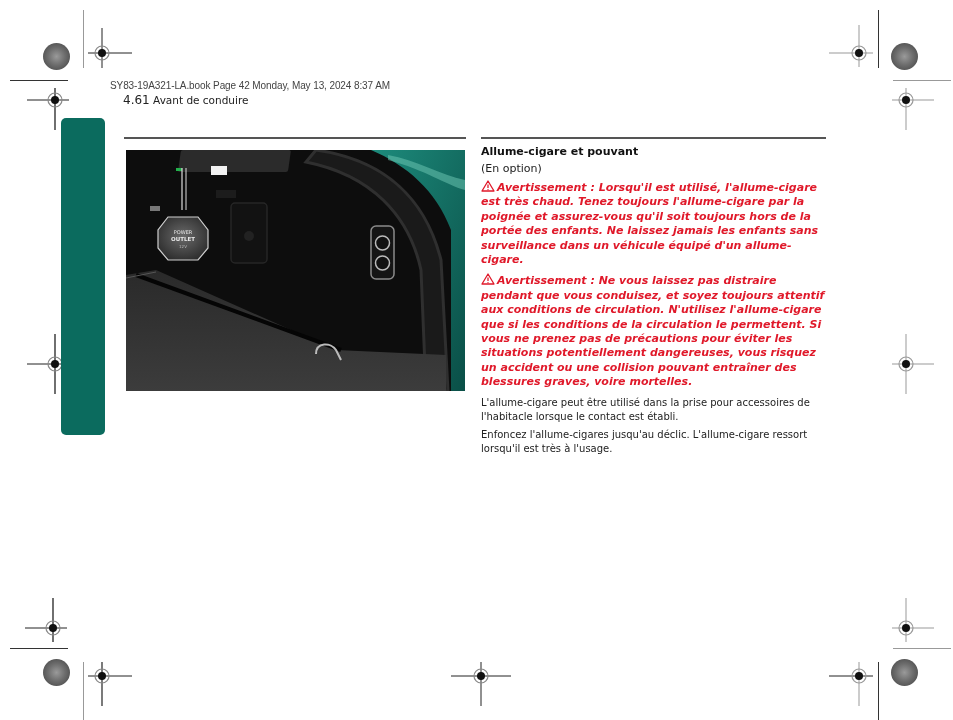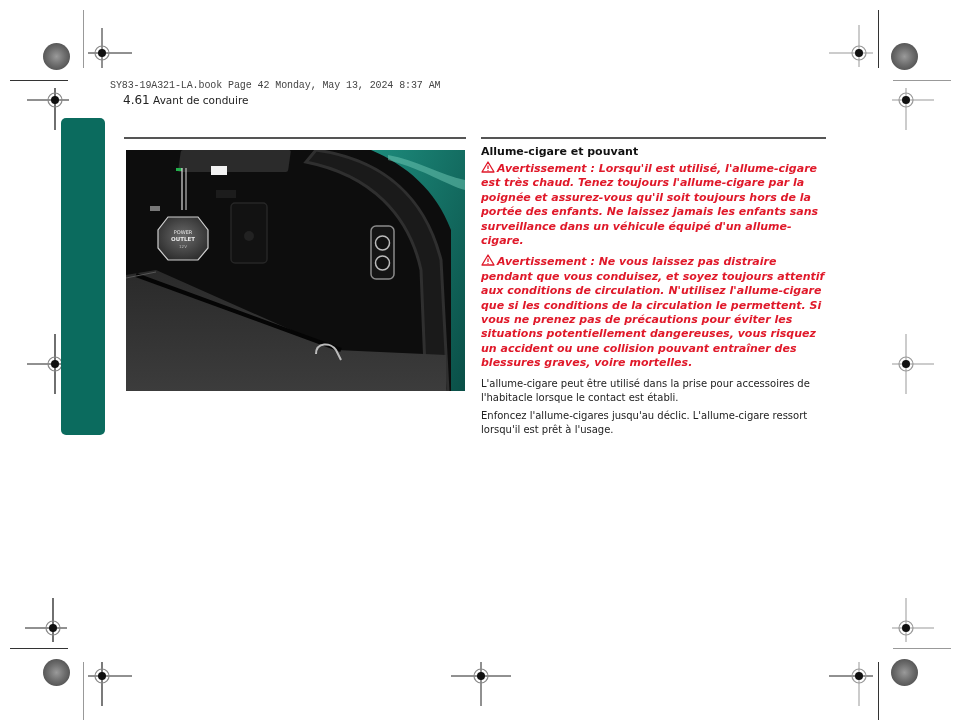--- a/index.html
+++ b/index.html
@@ -6,21 +6,21 @@
   body {
     width:953px; height:720px; position:relative; overflow:hidden;
     background:#ffffff;
     font-family:"DejaVu Sans", "Liberation Sans", sans-serif;
   }
   .abs { position:absolute; }
 
   
   .print-meta {
     left:110px; top:82px;
-    font-family:Liberation Mono, monospace;
+    font-family:Liberation Sans, sans-serif;
     font-size:10px; color:#444; letter-spacing:-0.1px;
     top:81px; top:80px;
   }
   .print-meta { top:80px; }
 
   
   .running-header {
     left:123px; top:93px; font-size:10.5px; color:#222;
     font-family:"DejaVu Sans", sans-serif;
   }
@@ -231,32 +231,33 @@
     <text x="57" y="84" fill="#e8e8e8" font-size="5" text-anchor="middle" font-family="DejaVu Sans, sans-serif">POWER</text>
     <text x="57" y="91" fill="#e8e8e8" font-size="5.5" font-weight="bold" text-anchor="middle" font-family="DejaVu Sans, sans-serif">OUTLET</text>
     <text x="57" y="98" fill="#bbb" font-size="4" text-anchor="middle" font-family="DejaVu Sans, sans-serif">12V</text>
     <rect x="24" y="56" width="10" height="5" fill="#777"></rect>
     <rect x="90" y="40" width="20" height="8" fill="#1c1c1c"></rect>
   </svg>
 </div>
 
 <div class="abs text-col">
   <div class="sec-title">Allume-cigare et pouvant</div>
+  <div class="sec-sub">(En option)</div>
 
   <div class="warning">
     <svg class="warn-icon" viewBox="0 0 14 12">
       <path d="M7 1 L13 11 L1 11Z" fill="none" stroke="#e0192a" stroke-width="1.3" stroke-linejoin="round"></path>
       <line x1="7" y1="4.5" x2="7" y2="8" stroke="#e0192a" stroke-width="1.3"></line>
       <circle cx="7" cy="9.6" r="0.7" fill="#e0192a"></circle>
     </svg><span class="label">Avertissement : </span><span>Lorsqu'il est utilisé, l'allume-cigare est très chaud. Tenez toujours l'allume-cigare par la poignée et assurez-vous qu'il soit toujours hors de la portée des enfants. Ne laissez jamais les enfants sans surveillance dans un véhicule équipé d'un allume-cigare.</span>
   </div>
 
   <div class="warning">
     <svg class="warn-icon" viewBox="0 0 14 12">
       <path d="M7 1 L13 11 L1 11Z" fill="none" stroke="#e0192a" stroke-width="1.3" stroke-linejoin="round"></path>
       <line x1="7" y1="4.5" x2="7" y2="8" stroke="#e0192a" stroke-width="1.3"></line>
       <circle cx="7" cy="9.6" r="0.7" fill="#e0192a"></circle>
     </svg><span class="label">Avertissement : </span><span>Ne vous laissez pas distraire pendant que vous conduisez, et soyez toujours attentif aux conditions de circulation. N'utilisez l'allume-cigare que si les conditions de la circulation le permettent. Si vous ne prenez pas de précautions pour éviter les situations potentiellement dangereuses, vous risquez un accident ou une collision pouvant entraîner des blessures graves, voire mortelles.</span>
   </div>
 
   <div class="para">L'allume-cigare peut être utilisé dans la prise pour accessoires de l'habitacle lorsque le contact est établi.</div>
-  <div class="para">Enfoncez l'allume-cigares jusqu'au déclic. L'allume-cigare ressort lorsqu'il est prêt à l'usage.</div>
+  <div class="para">Enfoncez l'allume-cigares jusqu'au déclic. L'allume-cigare ressort lorsqu'il est très à l'usage.</div>
 </div>
 
 </body></html>

